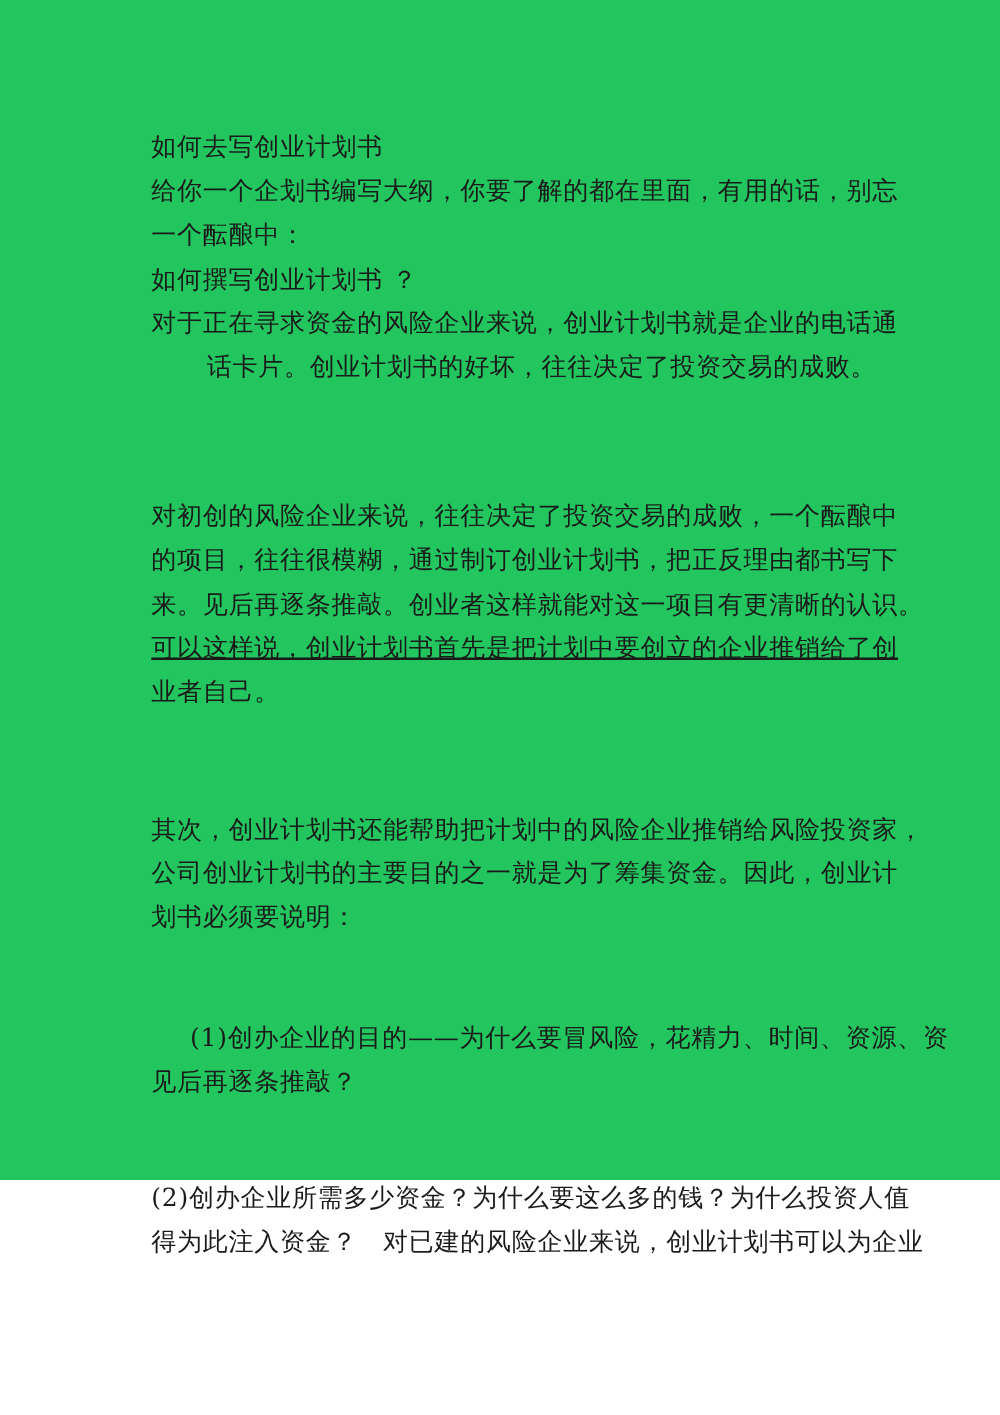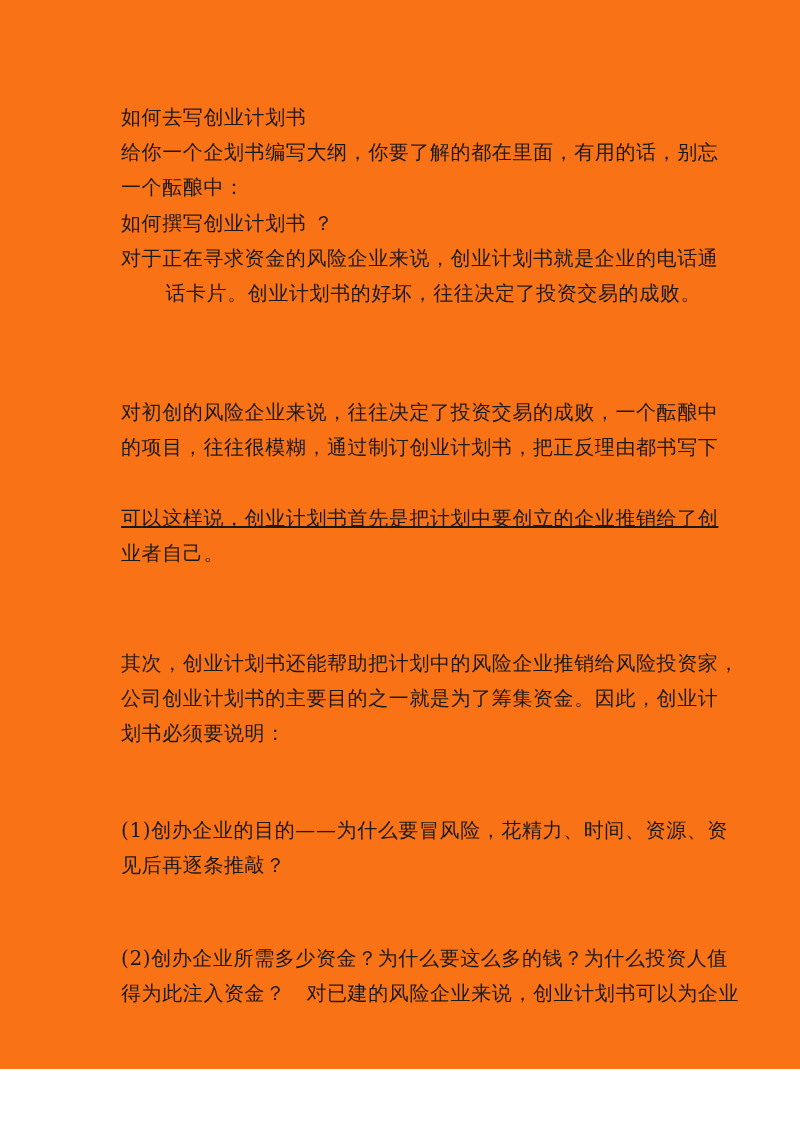--- a/index.html
+++ b/index.html
@@ -12,22 +12,22 @@
       height: 1132px;
       position: relative;
       overflow: hidden;
       font-family: "DejaVu Serif", "Liberation Serif", serif;
       color: #1a1a1a;
     }
     .page {
       position: absolute;
       left: 0; top: 0;
       width: 800px;
-      height: 1069px;
-      background: #f97316;
+      height: 944px;
+      background: #22c55e;
     }
     .line {
       position: absolute;
       left: 121px;
       width: 580px;
       font-size: 20px;
       line-height: 24px;
       height: 24px;
       white-space: nowrap;
       letter-spacing: 0.6px;
@@ -44,26 +44,27 @@
   <div class="line" style="top:140px;">给你一个企划书编写大纲，你要了解的都在里面，有用的话，别忘</div>
   <div class="line" style="top:175px;">一个酝酿中：</div>
 
   <div class="line" style="top:211px;">如何撰写创业计划书 ？</div>
 
   <div class="line" style="top:246px;">对于正在寻求资金的风险企业来说，创业计划书就是企业的电话通</div>
   <div class="line" style="top:281px;text-align:right;">话卡片。创业计划书的好坏，往往决定了投资交易的成败。</div>
 
   <div class="line" style="top:400px;">对初创的风险企业来说，往往决定了投资交易的成败，一个酝酿中</div>
   <div class="line" style="top:435px;">的项目，往往很模糊，通过制订创业计划书，把正反理由都书写下</div>
+  <div class="line" style="top:471px;">来。见后再逐条推敲。创业者这样就能对这一项目有更清晰的认识。</div>
   <div class="line" style="top:506px;text-decoration:underline;">可以这样说，创业计划书首先是把计划中要创立的企业推销给了创</div>
   <div class="line" style="top:541px;">业者自己。</div>
 
   <div class="line" style="top:651px;">其次，创业计划书还能帮助把计划中的风险企业推销给风险投资家，</div>
   <div class="line" style="top:686px;">公司创业计划书的主要目的之一就是为了筹集资金。因此，创业计</div>
   <div class="line" style="top:721px;">划书必须要说明：</div>
 
-  <div class="line" style="top:818px;">(1)创办企业的目的——为什么要冒风险，花精力、时间、资源、资</div>
+  <div class="line" style="top:818px;margin-left:31px;">(1)创办企业的目的——为什么要冒风险，花精力、时间、资源、资</div>
   <div class="line" style="top:853px;">见后再逐条推敲？</div>
 
   <div class="line" style="top:946px;">(2)创办企业所需多少资金？为什么要这么多的钱？为什么投资人值</div>
   <div class="line" style="top:981px;">得为此注入资金？　对已建的风险企业来说，创业计划书可以为企业</div>
 
 </div>
 
 </body></html>

